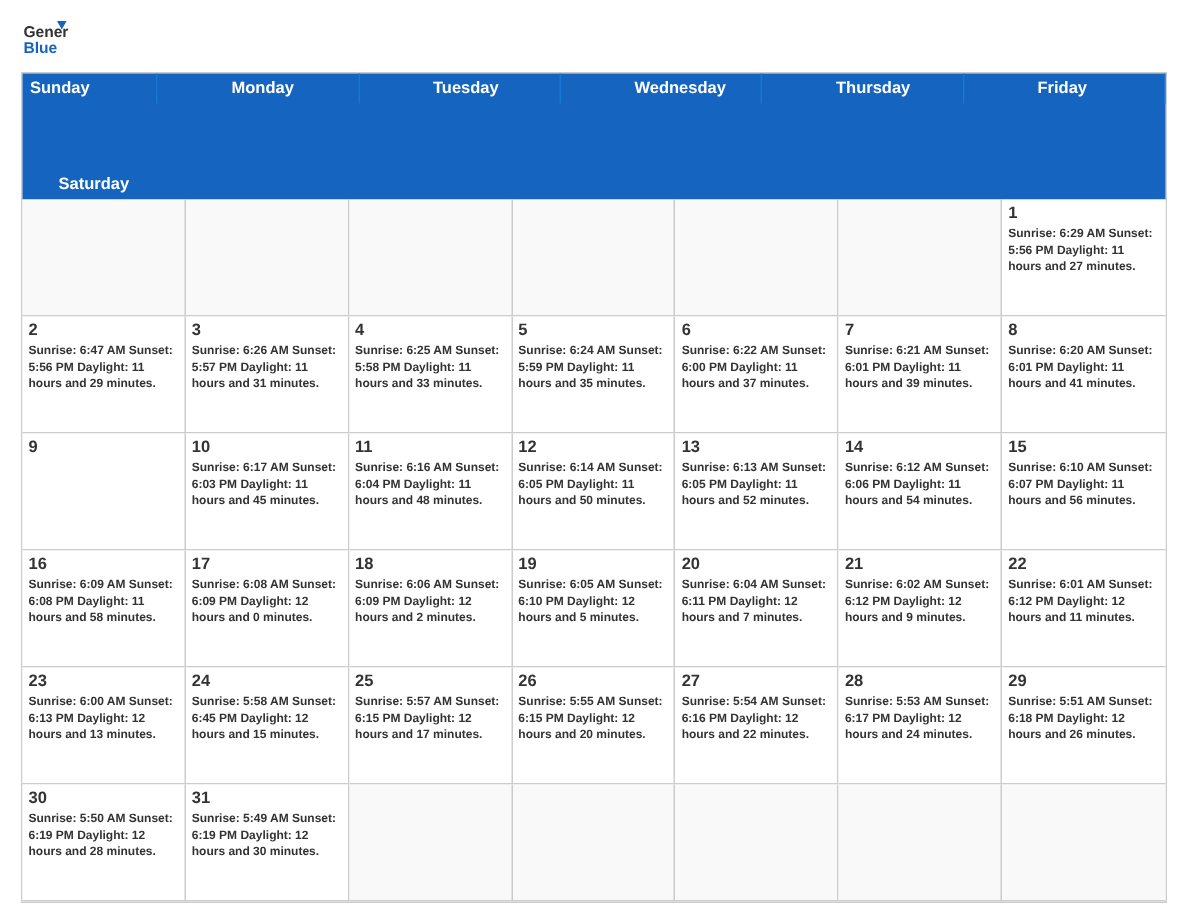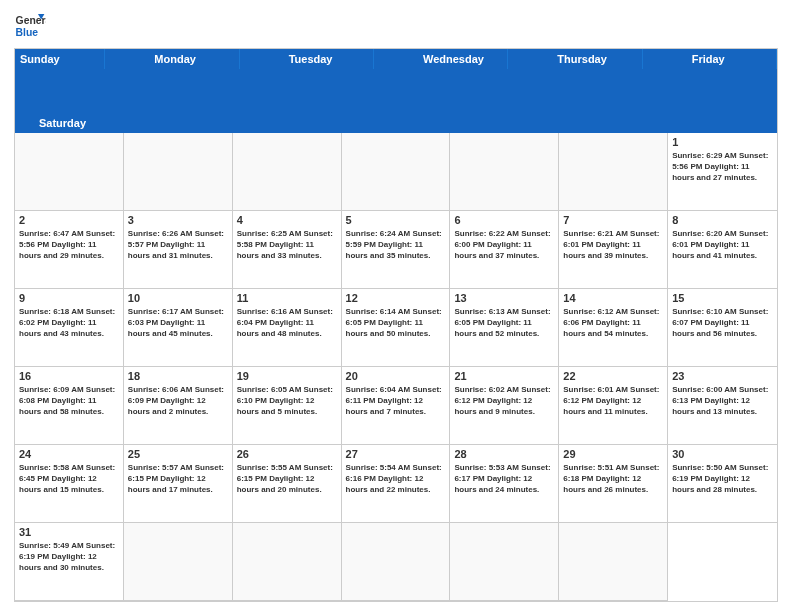--- a/index.html
+++ b/index.html
@@ -184,24 +184,20 @@
         </div>
         <div class="cal-cell">
           <span class="day-num">8</span>
           <div class="sun-info">Sunrise: 6:20 AM
 Sunset: 6:01 PM
 Daylight: 11 hours
 and 41 minutes.</div>
         </div>
         <div class="cal-cell">
           <span class="day-num">9</span>
-          <div class="sun-info">Sunrise: 6:18 AM
-Sunset: 6:02 PM
-Daylight: 11 hours
-and 43 minutes.</div>
         </div>
         <div class="cal-cell">
           <span class="day-num">10</span>
           <div class="sun-info">Sunrise: 6:17 AM
 Sunset: 6:03 PM
 Daylight: 11 hours
 and 45 minutes.</div>
         </div>
         <div class="cal-cell">
           <span class="day-num">11</span>
@@ -237,20 +233,27 @@
 Sunset: 6:07 PM
 Daylight: 11 hours
 and 56 minutes.</div>
         </div>
         <div class="cal-cell">
           <span class="day-num">16</span>
           <div class="sun-info">Sunrise: 6:09 AM
 Sunset: 6:08 PM
 Daylight: 11 hours
 and 58 minutes.</div>
+        </div>
+        <div class="cal-cell">
+          <span class="day-num">17</span>
+          <div class="sun-info">Sunrise: 6:08 AM
+Sunset: 6:09 PM
+Daylight: 12 hours
+and 0 minutes.</div>
         </div>
         <div class="cal-cell">
           <span class="day-num">18</span>
           <div class="sun-info">Sunrise: 6:06 AM
 Sunset: 6:09 PM
 Daylight: 12 hours
 and 2 minutes.</div>
         </div>
         <div class="cal-cell">
           <span class="day-num">19</span>

